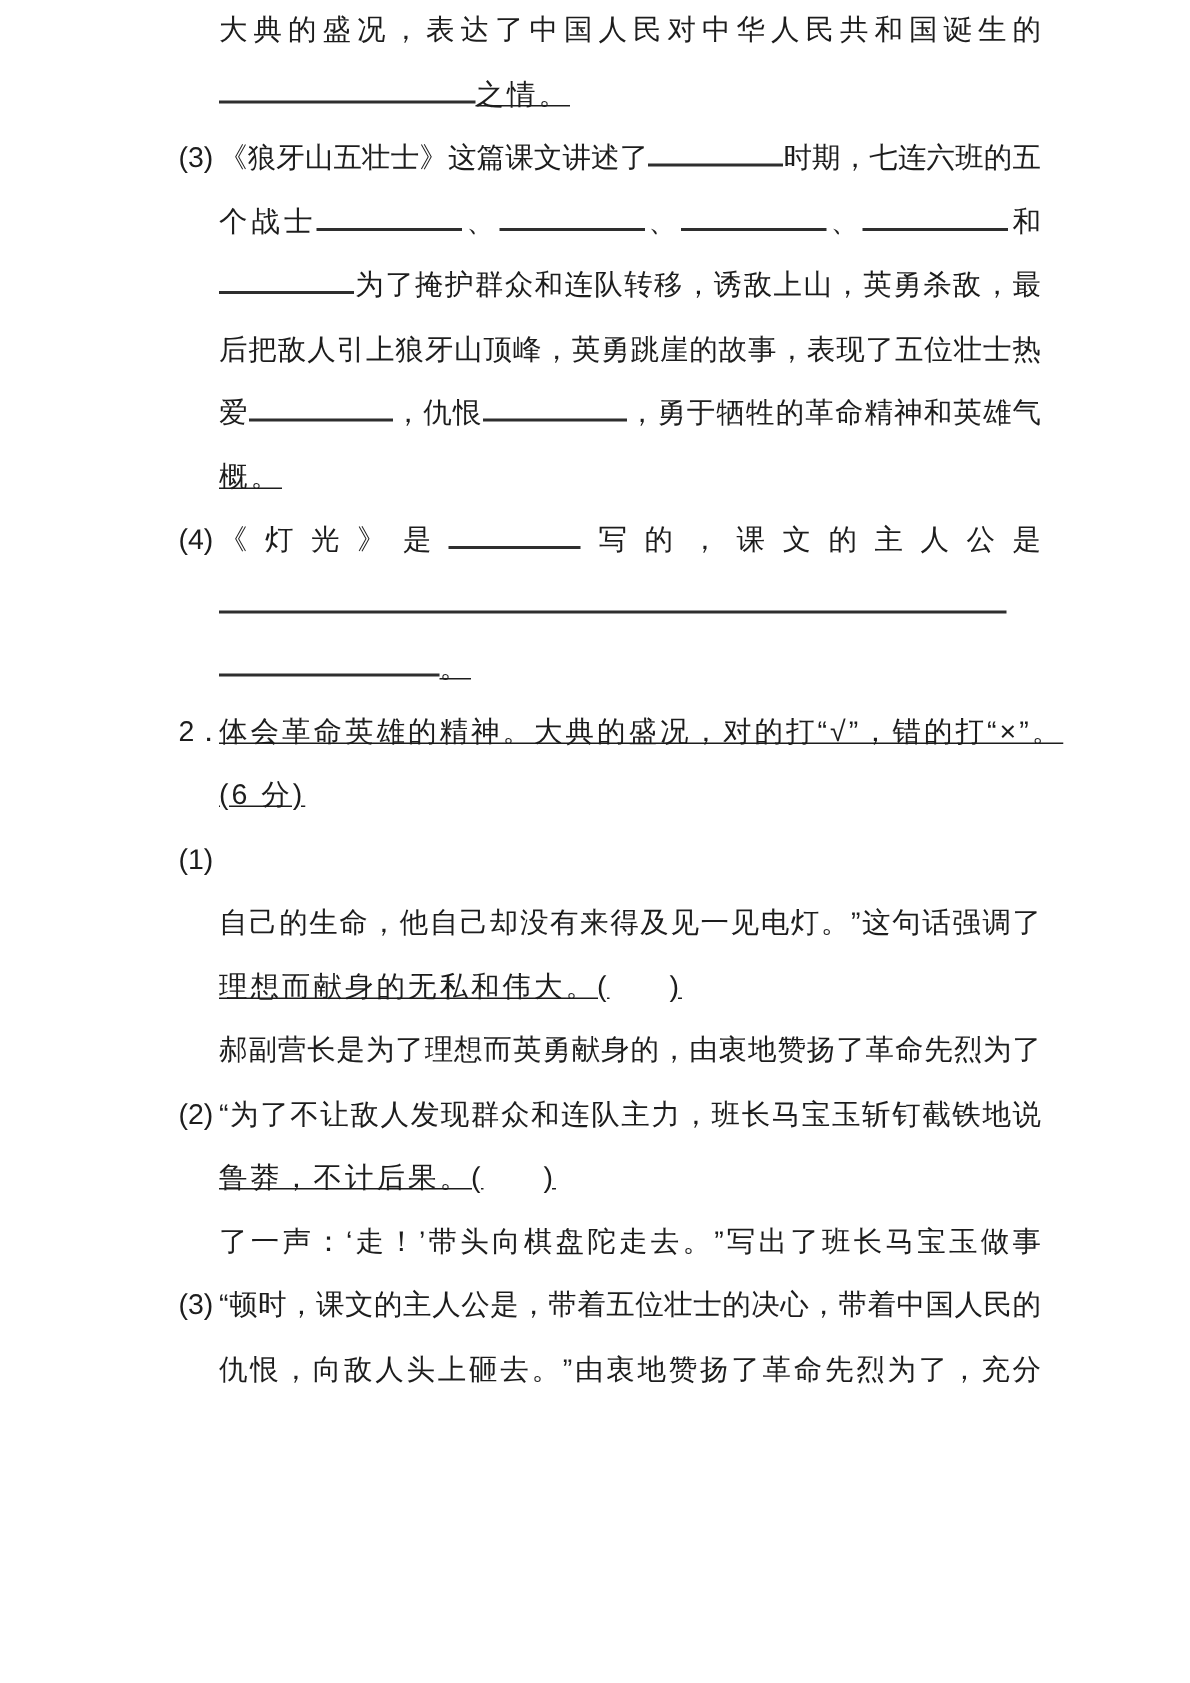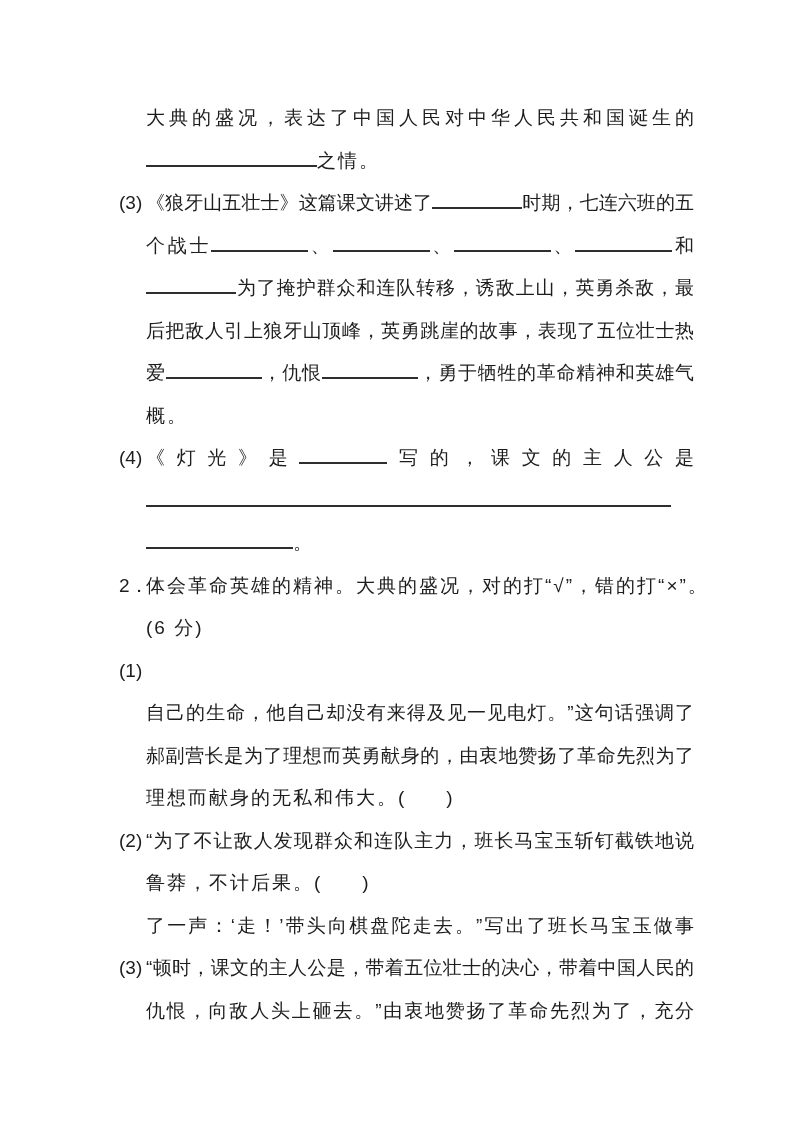--- a/index.html
+++ b/index.html
@@ -11,38 +11,38 @@
   .page {
     position: relative;
     width: 793px;
     height: 1122px;
     background: #ffffff;
     overflow: hidden;
     font-family: "Liberation Sans", sans-serif;
     color: #1d1d1d;
   }
   .doc {
-    padding-top: 97px;
   }
   .line {
     position: relative;
     margin-left: 146px;
     width: 548px;
     height: 42.5px;
     line-height: 42.5px;
     font-size: 19px;
   }
   .line.stretch {
     text-align: justify;
     text-align-last: justify;
   }
   .line.plain {
     white-space: nowrap;
     letter-spacing: 2px;
     text-align: left;
+    text-decoration: underline;
   }
   .marker {
     position: absolute;
     left: -27px;
     top: 0;
     letter-spacing: 0;
     white-space: nowrap;
   }
   .txt { }
   .blank {
@@ -69,21 +69,21 @@
       <div class="line stretch"><span class="txt">后把敌人引上狼牙山顶峰，英勇跳崖的故事，表现了五位壮士热</span></div>
       <div class="line stretch"><span class="txt">爱</span><span class="blank" style="width: 96px;"></span><span class="txt">，仇恨</span><span class="blank" style="width: 96px;"></span><span class="txt">，勇于牺牲的革命精神和英雄气</span></div>
       <div class="line plain"><span class="txt">概。</span></div>
       <div class="line stretch"><span class="marker">(4)</span><span class="txt">《灯光》是</span><span class="blank" style="width: 88px;"></span><span class="txt">写的，课文的主人公是</span></div>
       <div class="line plain"><span class="blank" style="width: 525px;"></span></div>
       <div class="line plain"><span class="blank" style="width: 147px;"></span><span class="txt">。</span></div>
       <div class="line plain"><span class="marker">2．</span><span class="txt">体会革命英雄的精神。大典的盛况，对的打“√”，错的打“×”。</span></div>
       <div class="line plain"><span class="txt">(6 分)</span></div>
       <div class="line stretch"><span class="marker">(1)</span></div>
       <div class="line stretch"><span class="txt">自己的生命，他自己却没有来得及见一见电灯。”这句话强调了</span></div>
+      <div class="line plain"><span class="txt">理想而献身的无私和伟大。(</span><span class="gap" style="width: 40px;"></span><span class="txt">)</span></div>
       <div class="line stretch"><span class="txt">郝副营长是为了理想而英勇献身的，由衷地赞扬了革命先烈为了</span></div>
-      <div class="line plain"><span class="txt">理想而献身的无私和伟大。(</span><span class="gap" style="width: 40px;"></span><span class="txt">)</span></div>
       <div class="line stretch"><span class="marker">(2)</span><span class="txt">“为了不让敌人发现群众和连队主力，班长马宝玉斩钉截铁地说</span></div>
       <div class="line plain"><span class="txt">鲁莽，不计后果。(</span><span class="gap" style="width: 40px;"></span><span class="txt">)</span></div>
       <div class="line stretch"><span class="txt">了一声：‘走！’带头向棋盘陀走去。”写出了班长马宝玉做事</span></div>
       <div class="line stretch"><span class="marker">(3)</span><span class="txt">“顿时，课文的主人公是，带着五位壮士的决心，带着中国人民的</span></div>
       <div class="line stretch"><span class="txt">仇恨，向敌人头上砸去。”由衷地赞扬了革命先烈为了，充分</span></div>
     </div>
 </div>
 
 </body></html>

